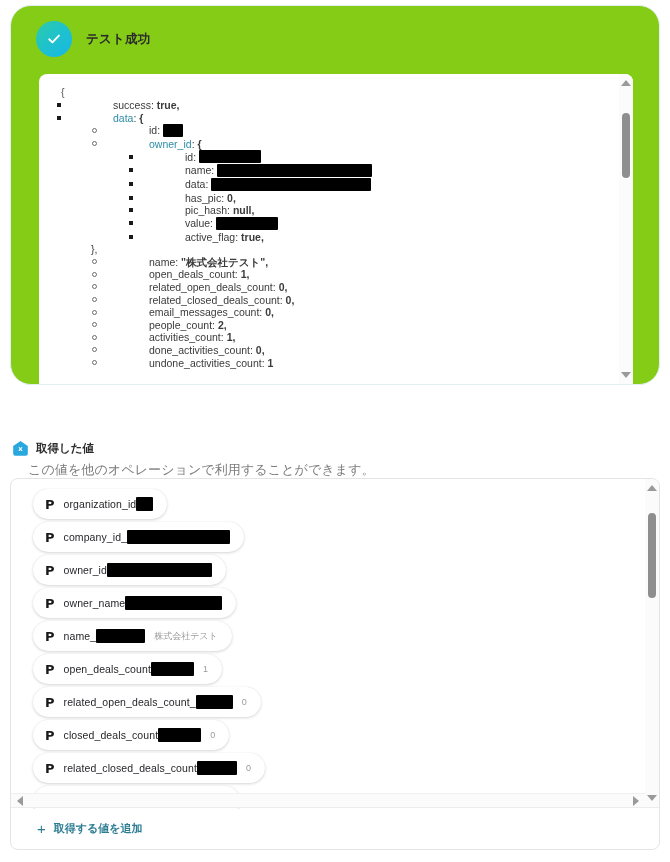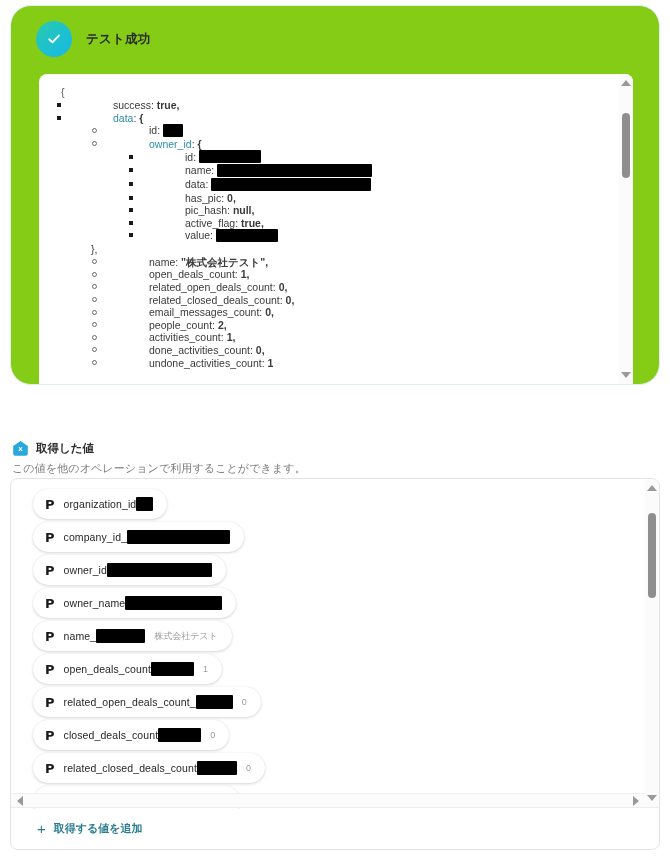--- a/index.html
+++ b/index.html
@@ -109,22 +109,22 @@
   }
 
   
   .sec-head {
     position:absolute; left:12px; top:440px;
     display:flex; align-items:center; gap:7px;
   }
   .pent-icon { width:17px; height:17px; flex:0 0 auto; display:block; }
   .sec-title { font-size:11.5px; font-weight:700; color:#2b2b2b; }
   .sec-sub {
-    position:absolute; left:12px; top:461px;
-    font-size:11px; color:#7b7b7b; letter-spacing:.1px;
+    position:absolute; left:28px; top:461px;
+    font-size:13px; color:#7b7b7b; letter-spacing:.1px;
   }
 
   .values-card {
     position:absolute; left:10px; top:478px;
     width:650px; height:372px;
     background:#fff;
     border:1px solid #e4e4e4;
     border-radius:8px;
     overflow:hidden;
   }
@@ -214,22 +214,22 @@
               <ul class="jtree">
                 <li class="jrow lvl1"><span class="bullet"></span><span class="jkey">success</span><span>: </span><span class="jval">true,</span></li>
                 <li class="jrow lvl1"><span class="bullet"></span><span class="jkey link">data</span><span>: </span><span class="jval">{</span><ul class="jtree">
                     <li class="jrow lvl2"><span class="bullet"></span><span class="jkey">id</span><span>: </span><span class="redact tall" style="width: 20px;"></span></li>
                     <li class="jrow lvl2"><span class="bullet"></span><span class="jkey link">owner_id</span><span>: </span><span class="jval">{</span><ul class="jtree">
                         <li class="jrow lvl3"><span class="bullet"></span><span class="jkey">id</span><span>: </span><span class="redact tall" style="width: 62px;"></span></li>
                         <li class="jrow lvl3"><span class="bullet"></span><span class="jkey">name</span><span>: </span><span class="redact tall" style="width: 155px;"></span></li>
                         <li class="jrow lvl3"><span class="bullet"></span><span class="jkey">data</span><span>: </span><span class="redact tall" style="width: 160px;"></span></li>
                         <li class="jrow lvl3"><span class="bullet"></span><span class="jkey">has_pic</span><span>: </span><span class="jval">0,</span></li>
                         <li class="jrow lvl3"><span class="bullet"></span><span class="jkey">pic_hash</span><span>: </span><span class="jval">null,</span></li>
+                        <li class="jrow lvl3"><span class="bullet"></span><span class="jkey">value</span><span>: </span><span class="redact tall" style="width: 62px;"></span></li>
                         <li class="jrow lvl3"><span class="bullet"></span><span class="jkey">active_flag</span><span>: </span><span class="jval">true,</span></li>
-                        <li class="jrow lvl3"><span class="bullet"></span><span class="jkey">value</span><span>: </span><span class="redact tall" style="width: 62px;"></span></li>
                       </ul></li>
                     <li class="jrow lvl2" style="padding-left: 0px;">},</li>
                     <li class="jrow lvl2"><span class="bullet"></span><span class="jkey">name</span><span>: </span><span class="jval">"株式会社テスト",</span></li>
                     <li class="jrow lvl2"><span class="bullet"></span><span class="jkey">open_deals_count</span><span>: </span><span class="jval">1,</span></li>
                     <li class="jrow lvl2"><span class="bullet"></span><span class="jkey">related_open_deals_count</span><span>: </span><span class="jval">0,</span></li>
                     <li class="jrow lvl2"><span class="bullet"></span><span class="jkey">related_closed_deals_count</span><span>: </span><span class="jval">0,</span></li>
                     <li class="jrow lvl2"><span class="bullet"></span><span class="jkey">email_messages_count</span><span>: </span><span class="jval">0,</span></li>
                     <li class="jrow lvl2"><span class="bullet"></span><span class="jkey">people_count</span><span>: </span><span class="jval">2,</span></li>
                     <li class="jrow lvl2"><span class="bullet"></span><span class="jkey">activities_count</span><span>: </span><span class="jval">1,</span></li>
                     <li class="jrow lvl2"><span class="bullet"></span><span class="jkey">done_activities_count</span><span>: </span><span class="jval">0,</span></li>

